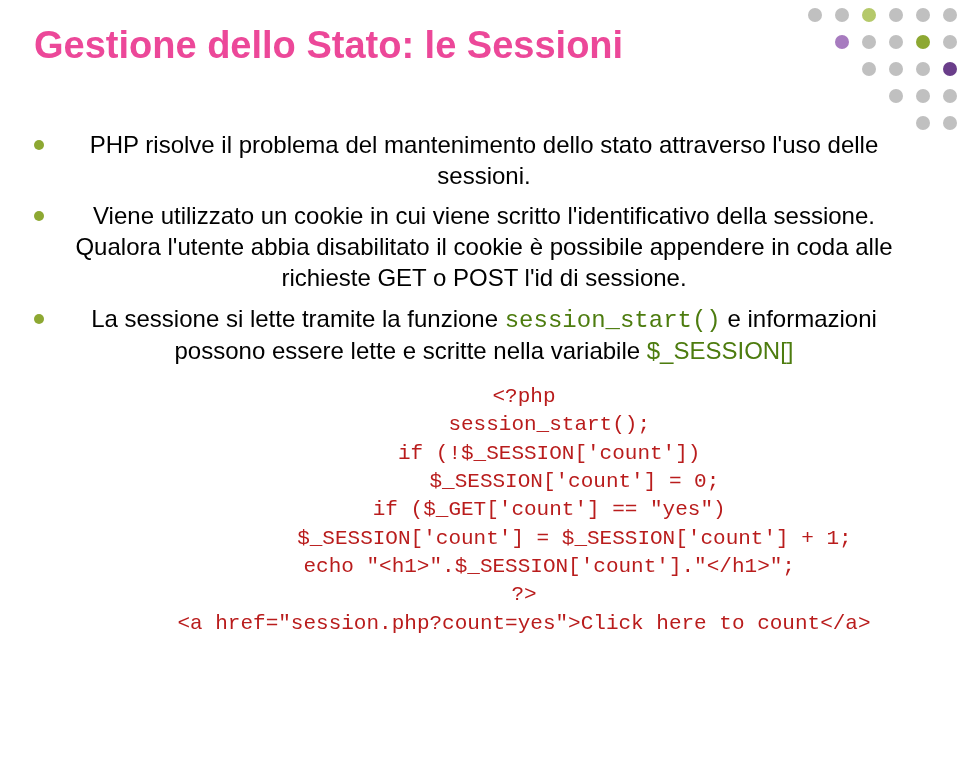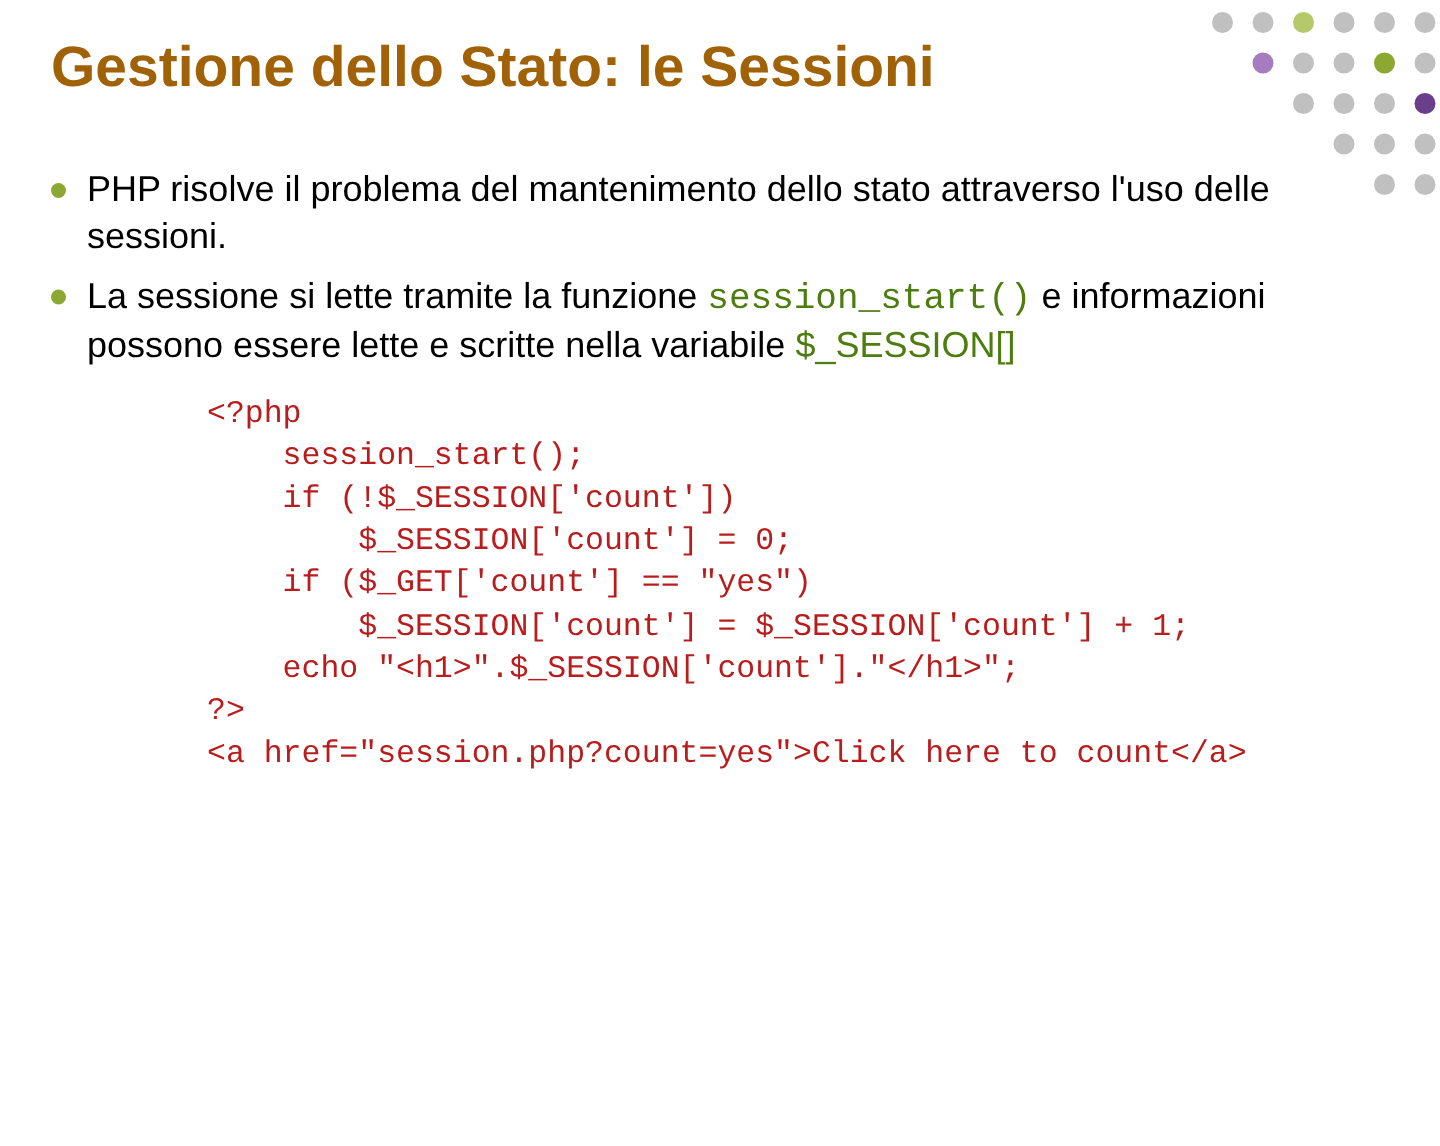--- a/index.html
+++ b/index.html
@@ -19,27 +19,28 @@
     height: 140px;
   }
   .decoration circle {
   }
   .title {
     position: absolute;
     top: 24px;
     left: 34px;
     font-size: 38px;
     font-weight: bold;
-    color: #a16207;
+    color: #ec4899;
   }
   .content {
     position: absolute;
-    top: 112px;
+    top: 130px;
     left: 34px;
     right: 50px;
+    text-align: center;
   }
   .bullet-item {
     display: flex;
     margin-bottom: 10px;
   }
   .bullet {
     width: 10px;
     height: 10px;
     background: #8da832;
     border-radius: 50%;
@@ -96,20 +97,24 @@
 
 <div class="title">Gestione dello Stato: le Sessioni</div>
 
 <div class="content">
 
   <div class="bullet-item">
     <div class="bullet"></div>
     <div class="bullet-text">PHP risolve il problema del mantenimento dello stato attraverso l'uso delle sessioni.</div>
   </div>
 
+  <div class="bullet-item">
+    <div class="bullet"></div>
+    <div class="bullet-text">Viene utilizzato un cookie in cui viene scritto l'identificativo della sessione. Qualora l'utente abbia disabilitato il cookie è possibile appendere in coda alle richieste GET o POST l'id di sessione.</div>
+  </div>
 
   <div class="bullet-item">
     <div class="bullet"></div>
     <div class="bullet-text">
       <span>La sessione si lette tramite la funzione </span><span class="accent1">session_start()</span><span> e informazioni possono essere lette e scritte nella variabile </span><span class="accent2">$_SESSION[]</span>
     </div>
   </div>
 
   <div class="code-block"><span>&lt;?php</span>
 <span>    session_start();</span>

